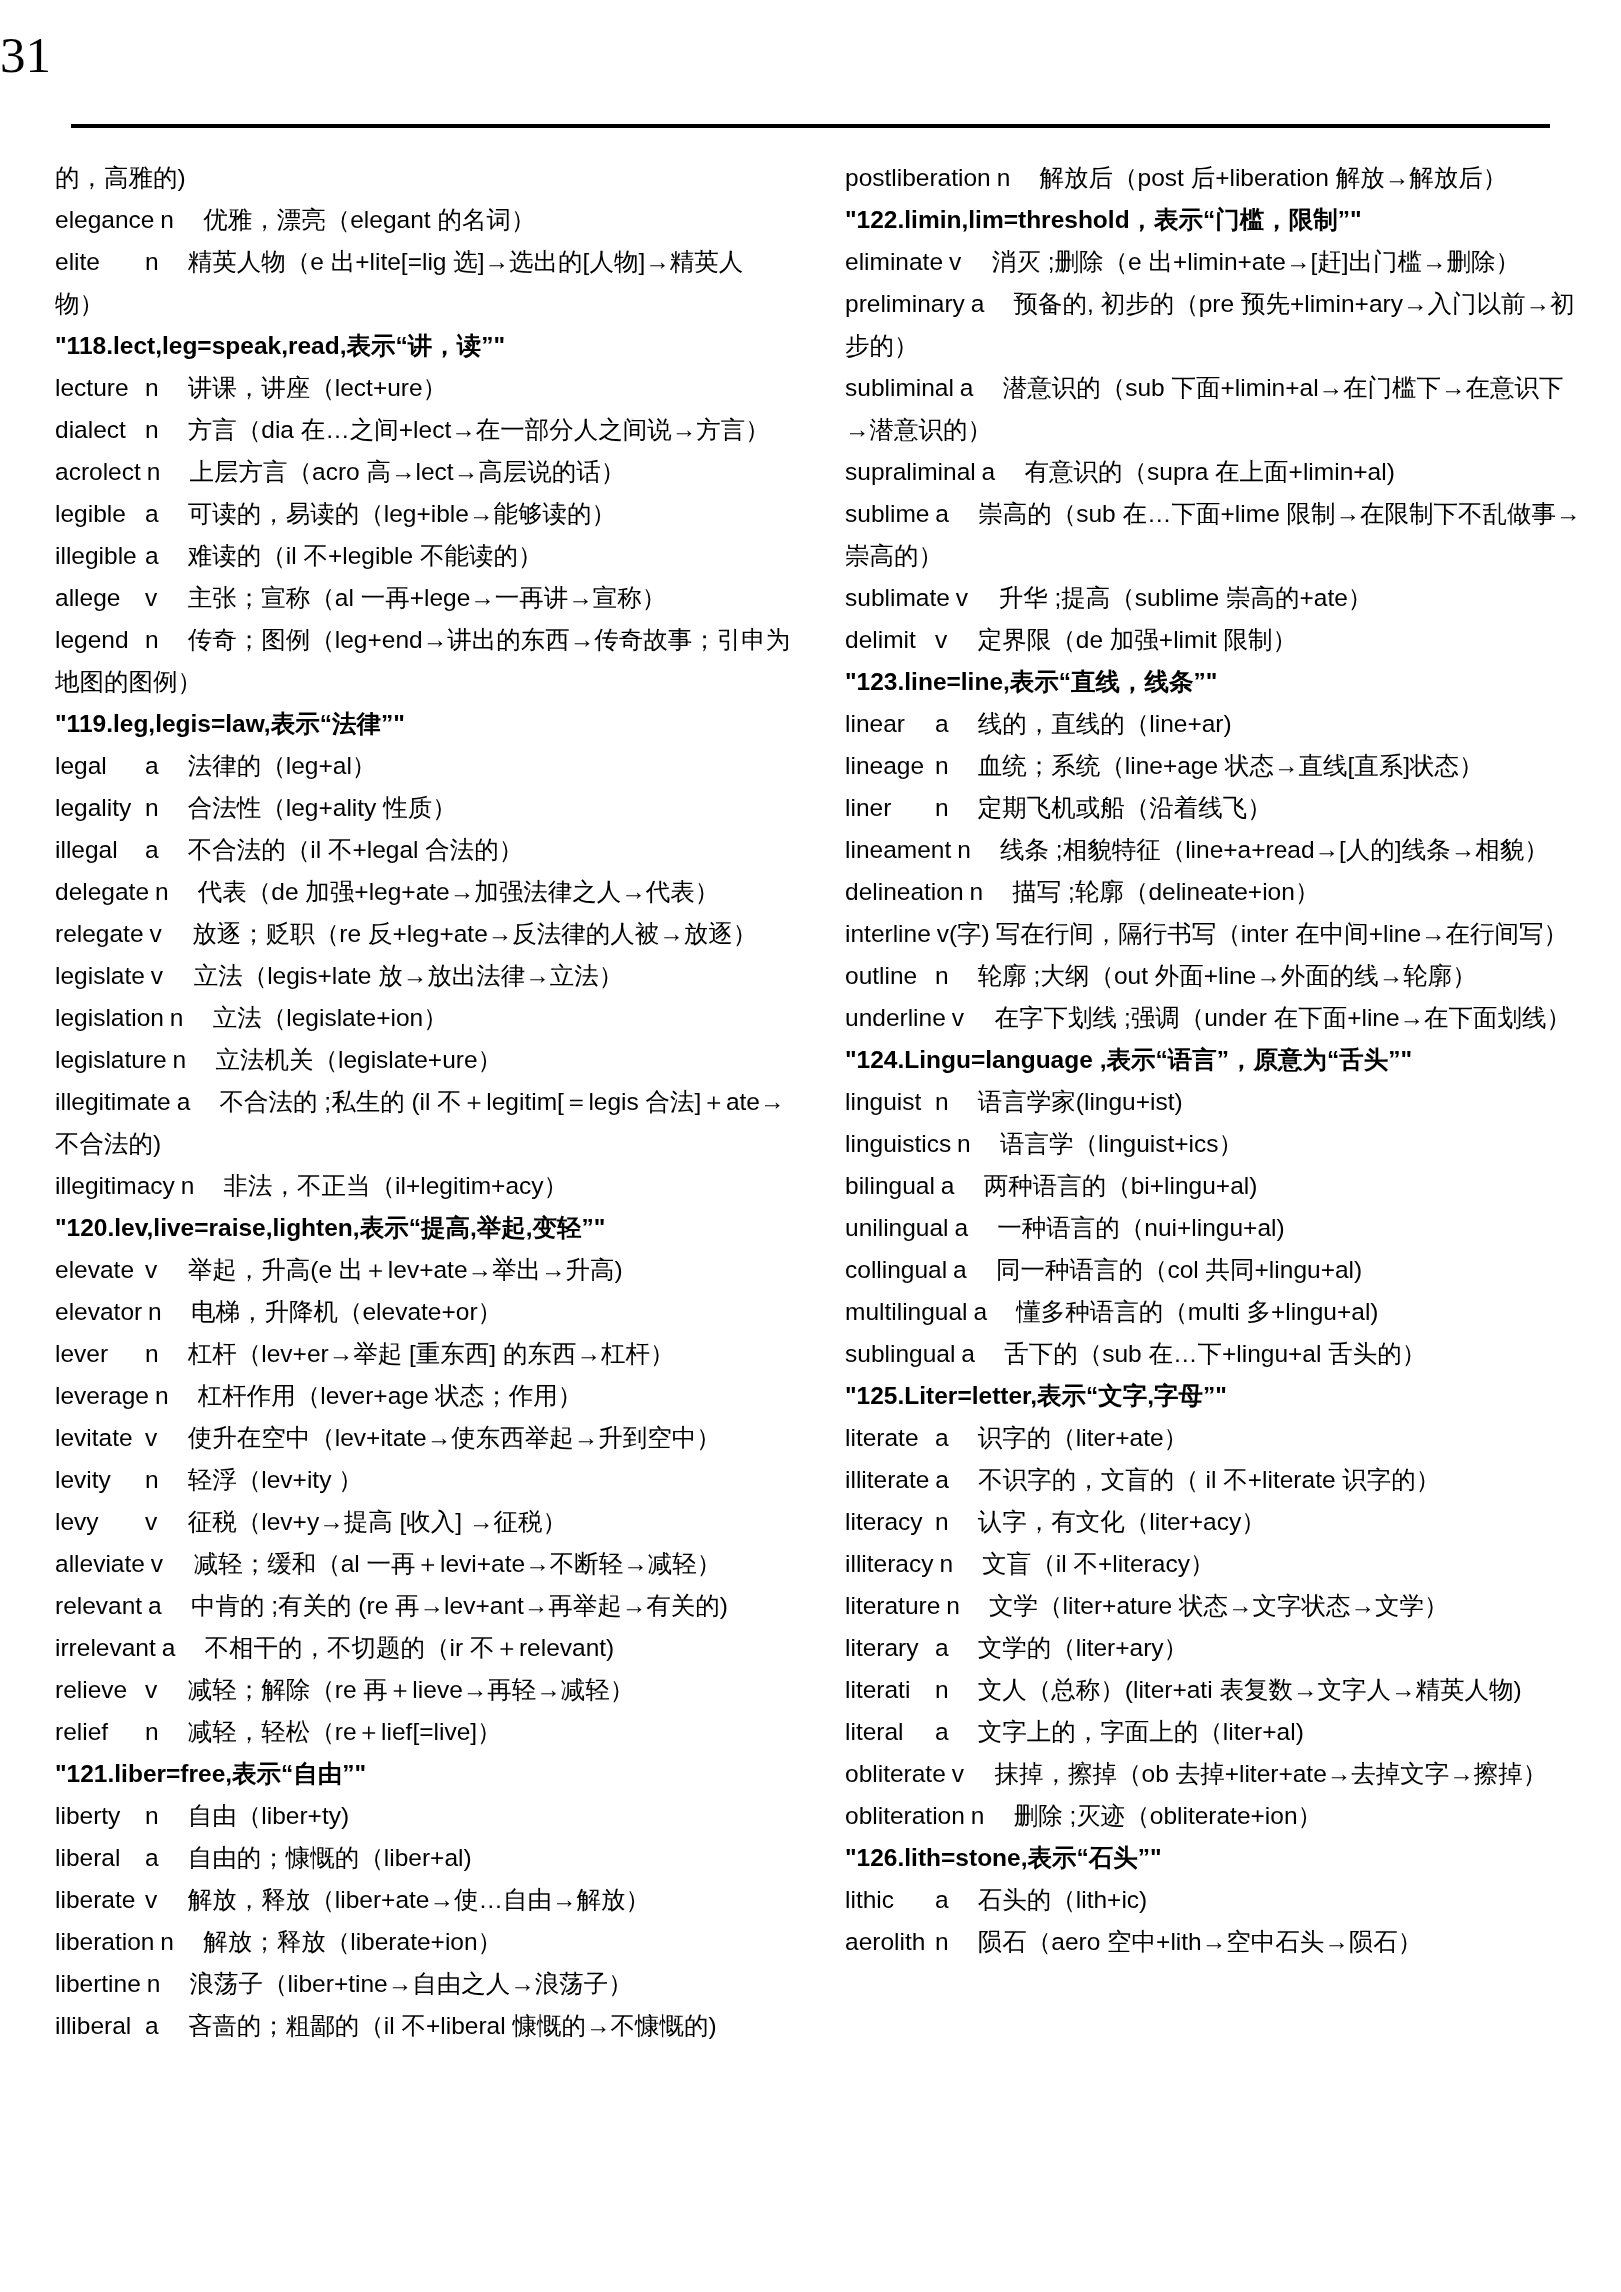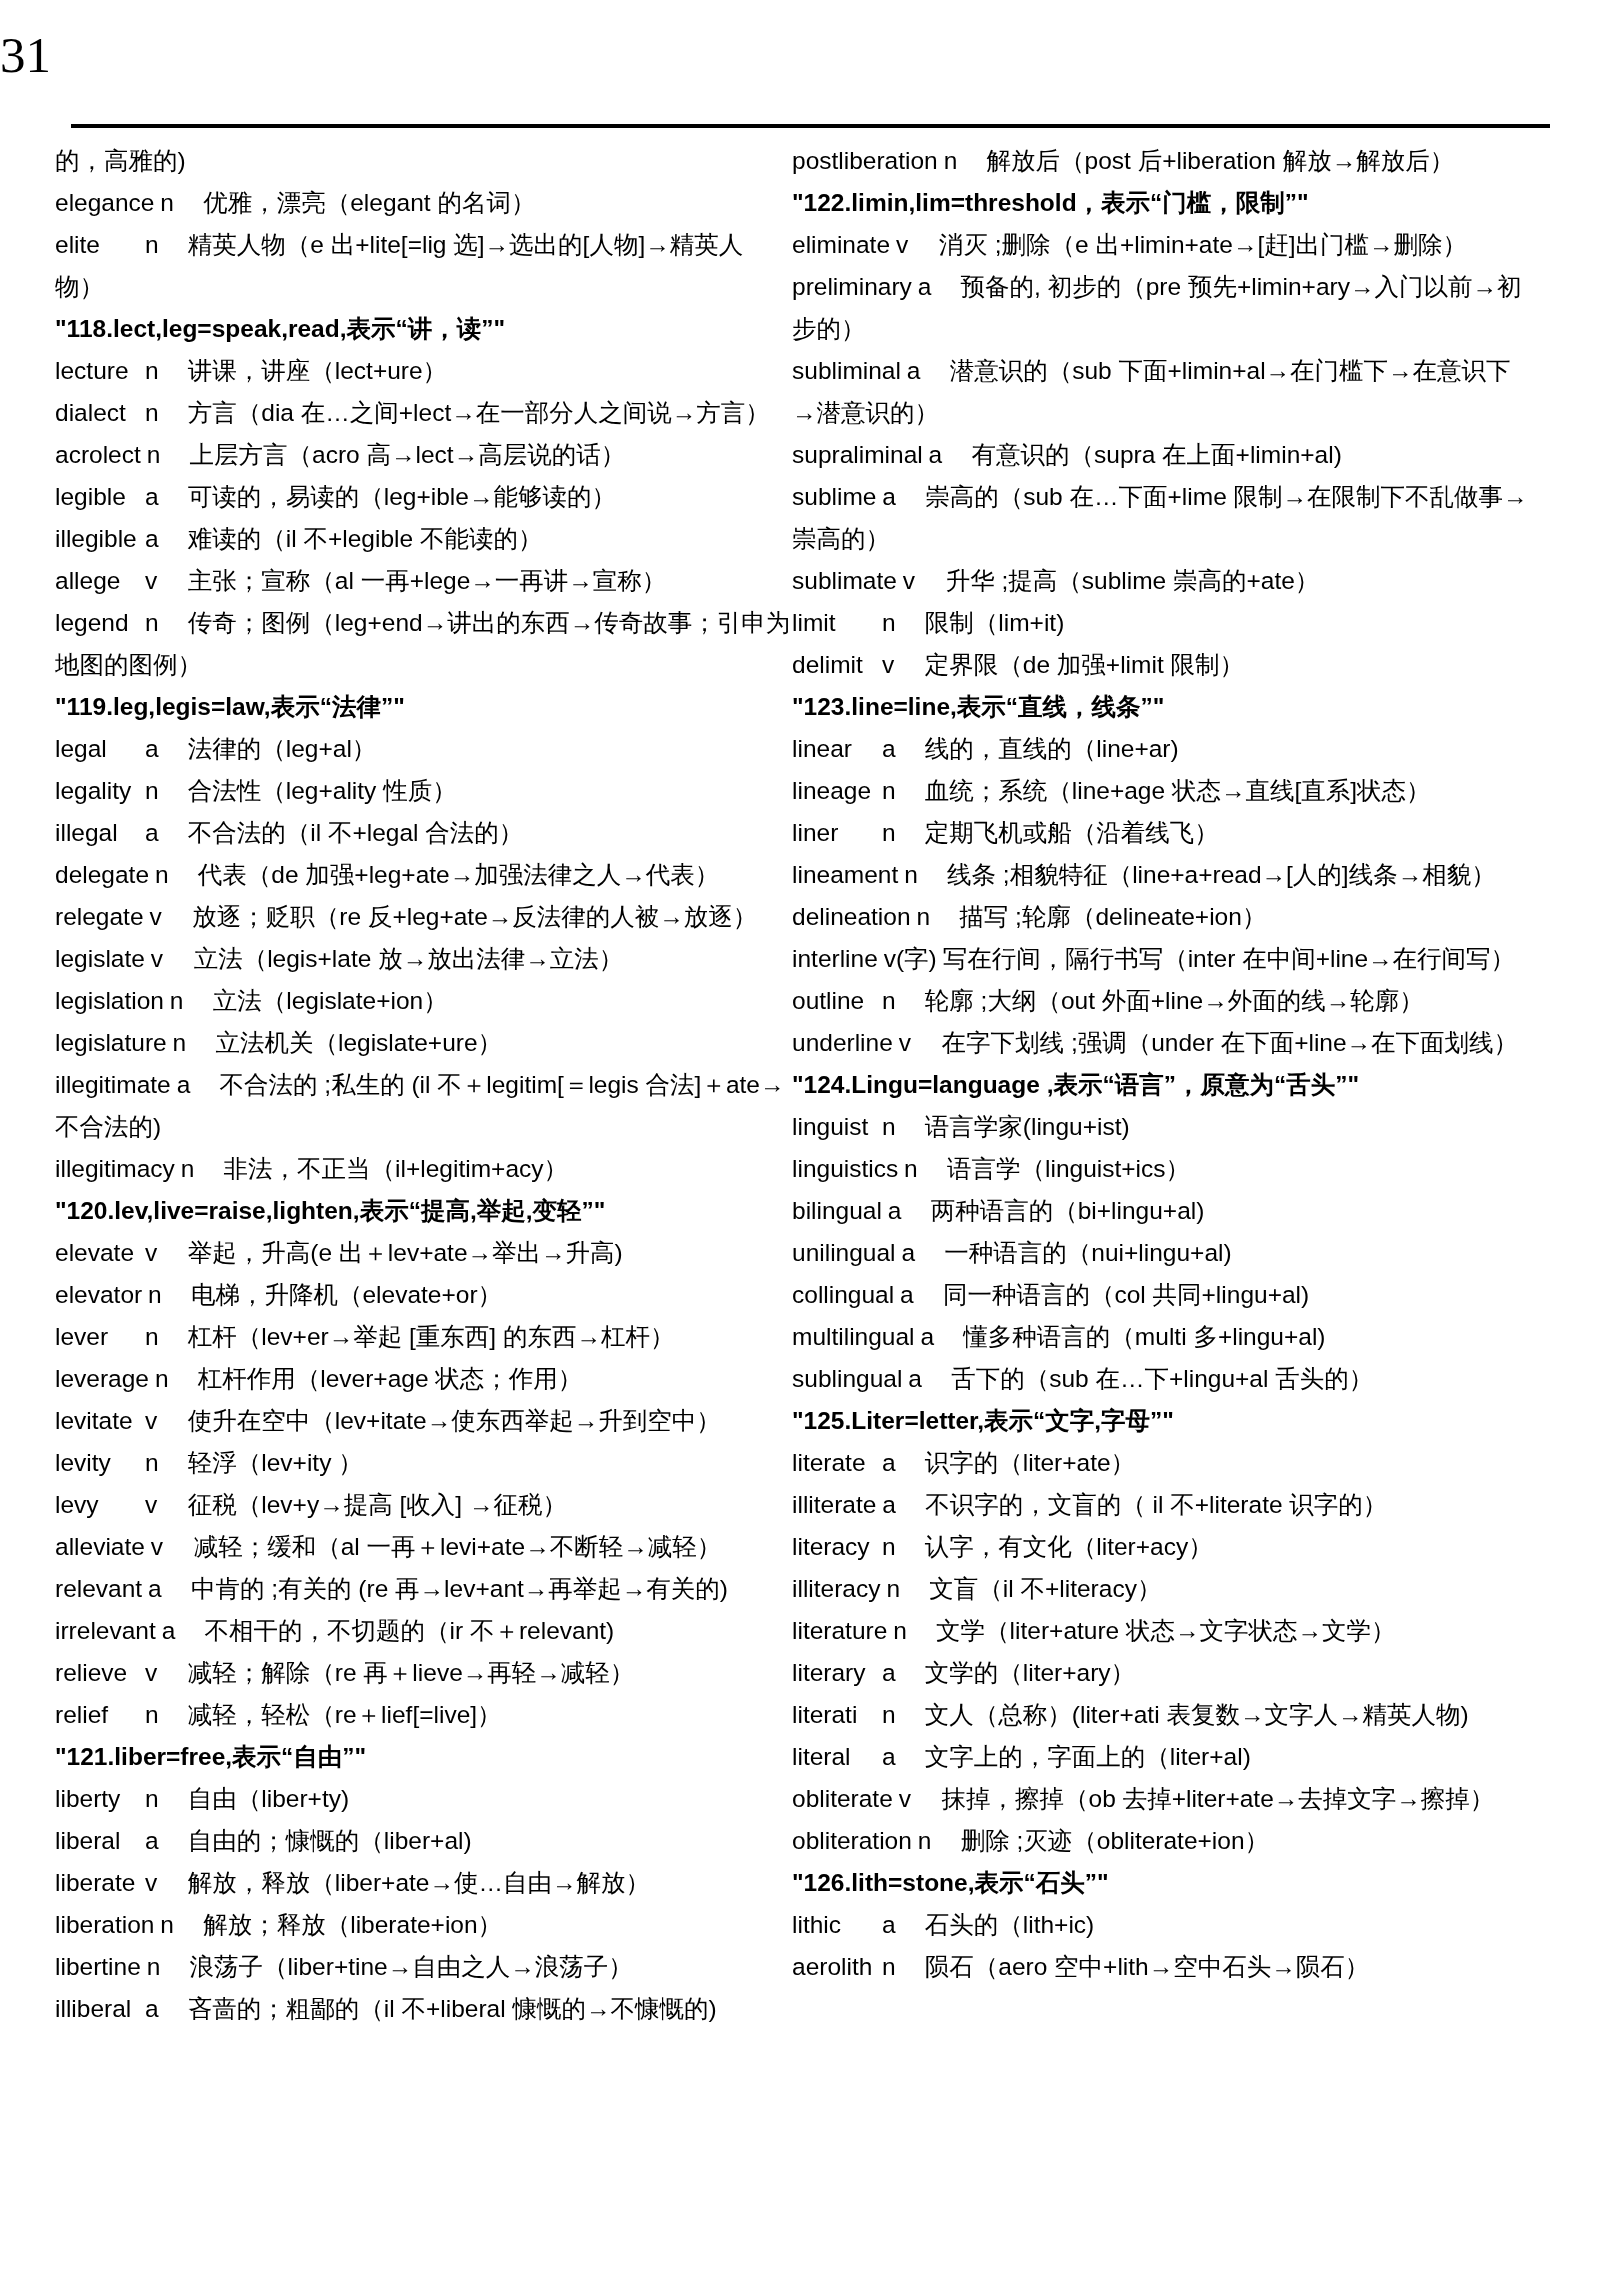--- a/index.html
+++ b/index.html
@@ -7,21 +7,21 @@
     width:1621px;height:2293px;color:#000;
     font-family:"Liberation Sans","DejaVu Sans",sans-serif;
     -webkit-font-smoothing:none;
   }
   .page-num{
     text-align:left;
     font-family:"Liberation Serif","DejaVu Serif",serif;
     font-size:51px;line-height:59px;padding-top:25.5px;
   }
   .rule{height:4.9px;background:#000;margin:39px 71px 0 71px;}
-  .cols{display:flex;padding:12px 39px 0 55px;}
+  .cols{display:flex;padding:29px 39px 0 55px;gap:53px;}
   .col{width:737px;}
   .line{font-size:24.5px;line-height:42px;word-break:break-word;}
   .line .w{display:inline-block;min-width:84px;padding-right:5.9px;}
   .line .p{display:inline-block;min-width:37px;padding-right:5.9px;}
   .header{font-weight:bold;}
 </style>
 </head>
 <body>
 
 <div class="page-num">31</div>
@@ -74,21 +74,20 @@
     </div>
   <div class="col">
       <div class="line"><span class="w">postliberation</span><span class="p">n</span><span class="d">解放后（post 后+liberation 解放→解放后）</span></div>
       <div class="line header">"122.limin,lim=threshold，表示“门槛，限制”"</div>
       <div class="line"><span class="w">eliminate</span><span class="p">v</span><span class="d">消灭 ;删除（e 出+limin+ate→[赶]出门槛→删除）</span></div>
       <div class="line"><span class="w">preliminary</span><span class="p">a</span><span class="d">预备的, 初步的（pre 预先+limin+ary→入门以前→初步的）</span></div>
       <div class="line"><span class="w">subliminal</span><span class="p">a</span><span class="d">潜意识的（sub 下面+limin+al→在门槛下→在意识下→潜意识的）</span></div>
       <div class="line"><span class="w">supraliminal</span><span class="p">a</span><span class="d">有意识的（supra 在上面+limin+al)</span></div>
       <div class="line"><span class="w">sublime</span><span class="p">a</span><span class="d">崇高的（sub 在…下面+lime 限制→在限制下不乱做事→崇高的）</span></div>
       <div class="line"><span class="w">sublimate</span><span class="p">v</span><span class="d">升华 ;提高（sublime 崇高的+ate）</span></div>
-      <div class="line"><span class="w">limit</span><span class="p">n</span><span class="d">限制（lim+it)</span></div>
       <div class="line"><span class="w">delimit</span><span class="p">v</span><span class="d">定界限（de 加强+limit 限制）</span></div>
       <div class="line header">"123.line=line,表示“直线，线条”"</div>
       <div class="line"><span class="w">linear</span><span class="p">a</span><span class="d">线的，直线的（line+ar)</span></div>
       <div class="line"><span class="w">lineage</span><span class="p">n</span><span class="d">血统；系统（line+age 状态→直线[直系]状态）</span></div>
       <div class="line"><span class="w">liner</span><span class="p">n</span><span class="d">定期飞机或船（沿着线飞）</span></div>
       <div class="line"><span class="w">lineament</span><span class="p">n</span><span class="d">线条 ;相貌特征（line+a+read→[人的]线条→相貌）</span></div>
       <div class="line"><span class="w">delineation</span><span class="p">n</span><span class="d">描写 ;轮廓（delineate+ion）</span></div>
       <div class="line"><span class="w">interline</span><span class="p">v(字)</span><span class="d">写在行间，隔行书写（inter 在中间+line→在行间写）</span></div>
       <div class="line"><span class="w">outline</span><span class="p">n</span><span class="d">轮廓 ;大纲（out 外面+line→外面的线→轮廓）</span></div>
       <div class="line"><span class="w">underline</span><span class="p">v</span><span class="d">在字下划线 ;强调（under 在下面+line→在下面划线）</span></div>

